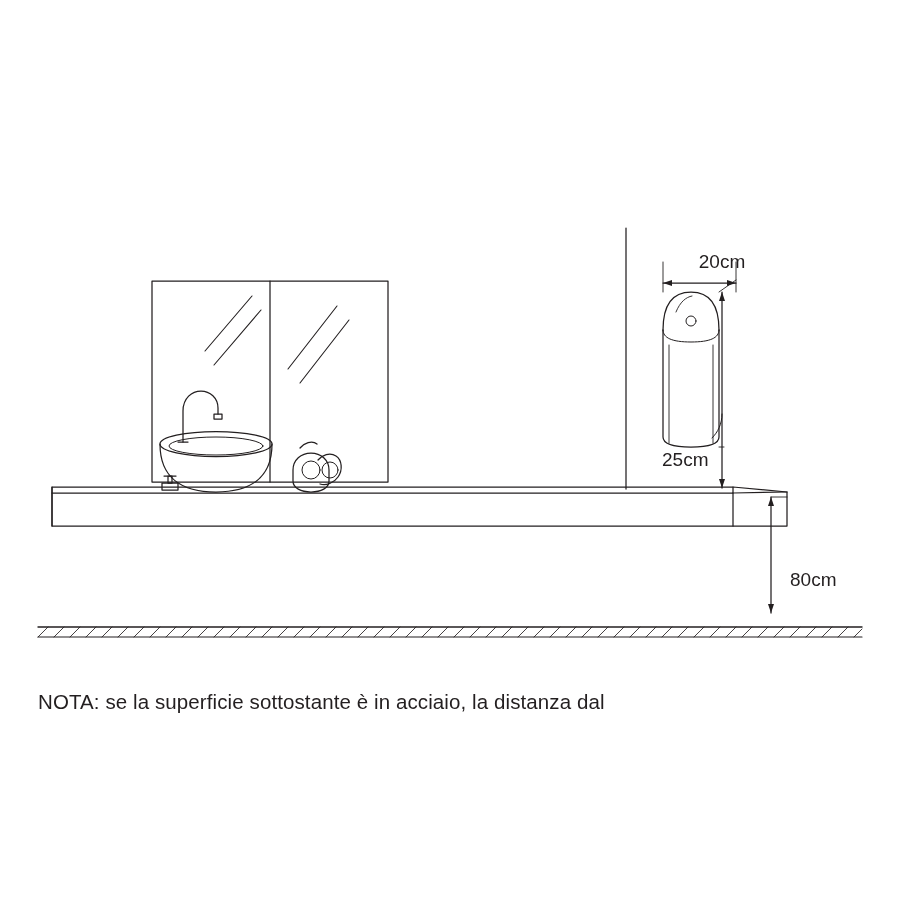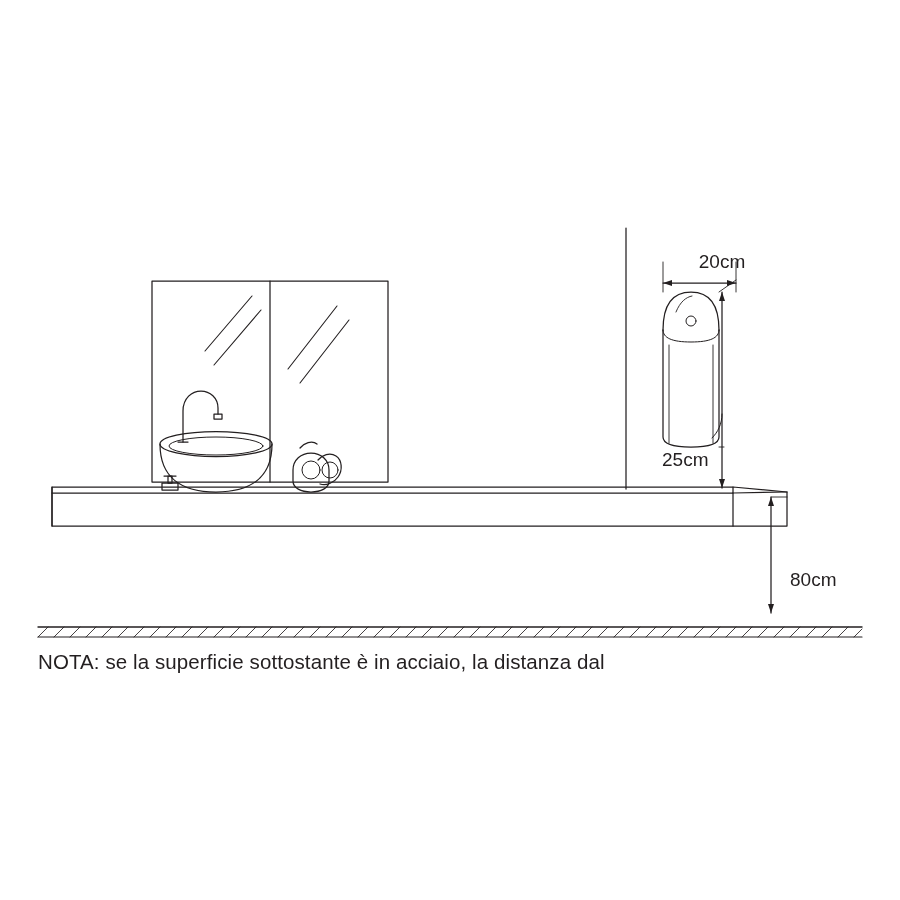--- a/index.html
+++ b/index.html
@@ -30,20 +30,21 @@
     left: 38px;
     top: 648px;
     width: 820px;
     font-size: 20.5px;
     line-height: 28px;
     color: #231f20;
     letter-spacing: 0.1px;
   }
   .note-block div {
     white-space: nowrap;
+    margin-top: 40px;
   }
   text {
     font-family: "Liberation Sans", sans-serif;
     fill: #231f20;
   }
   .dim-label {
     font-size: 19px;
   }
 </style>
 </head>

